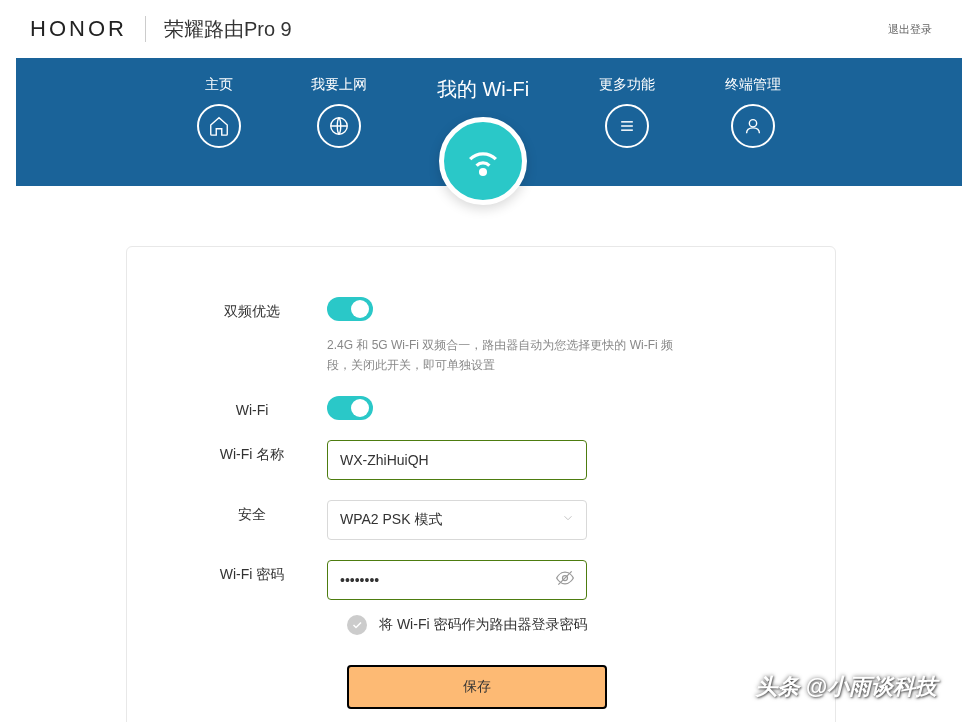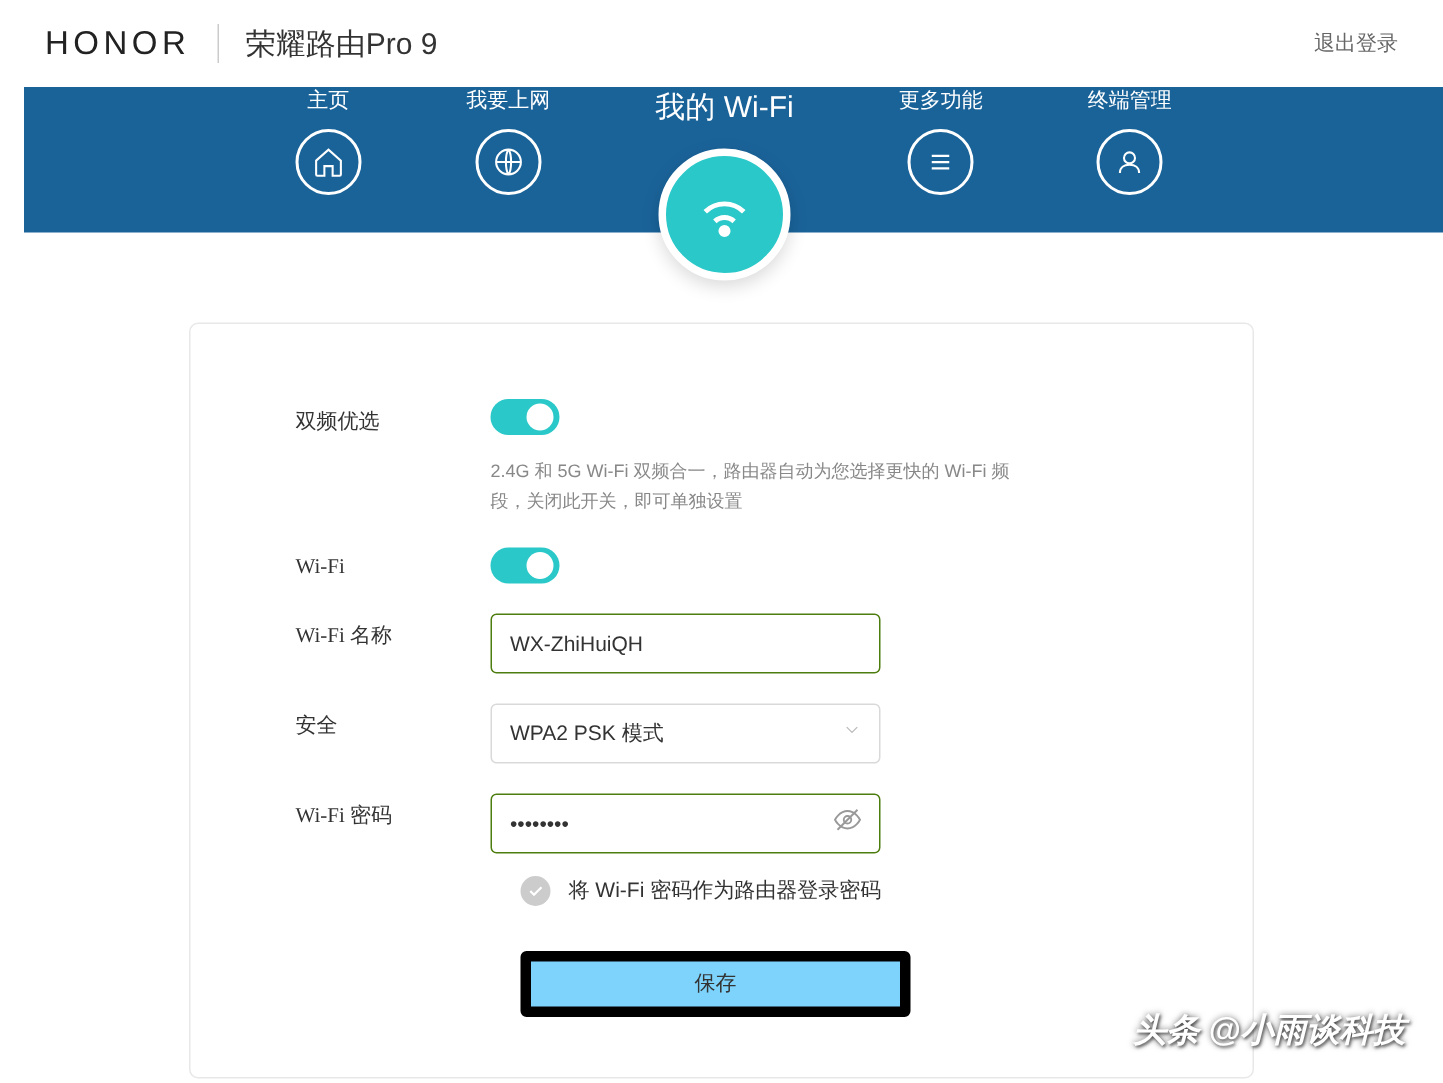--- a/index.html
+++ b/index.html
@@ -37,30 +37,31 @@
       height: 26px;
       background: #ccc;
       margin: 0 18px;
     }
     .product-name {
       font-size: 20px;
       color: #333;
       font-weight: 300;
     }
     .logout {
-      font-size: 14px;
+      font-size: 11px;
       color: #666;
       cursor: pointer;
     }
     .nav-bar {
       background: #1a6399;
-      height: 97px;
+      height: 128px;
       display: flex;
       align-items: flex-start;
       justify-content: center;
+      padding-top: 18px;
       position: relative;
       margin-left: 16px;
     }
     .nav-item {
       display: flex;
       flex-direction: column;
       align-items: center;
       margin: 0 35px;
       color: #fff;
       cursor: pointer;
@@ -106,27 +107,26 @@
       border-radius: 6px;
       padding: 50px 70px 40px 70px;
     }
     .form-row {
       display: flex;
       align-items: flex-start;
       margin-bottom: 20px;
     }
     .form-label {
       width: 130px;
-      text-align: left;
+      text-align: center;
       font-size: 14px;
       color: #333;
       padding-right: 20px;
       padding-top: 6px;
       flex-shrink: 0;
-      font-family: Liberation Serif, serif;
     }
     .form-control-area {
       flex: 1;
       max-width: 270px;
     }
     .toggle {
       width: 46px;
       height: 24px;
       background: #2ac8c8;
       border-radius: 12px;
@@ -217,23 +217,23 @@
       width: 12px;
       height: 12px;
     }
     .checkbox-label {
       font-size: 14px;
       color: #333;
     }
     .save-button {
       width: 260px;
       height: 44px;
-      border: 7px solid #000000;
+      border: 2px solid #000000;
       border-radius: 4px;
-      background: #7dd3fc;
+      background: #fdba74;
       font-size: 14px;
       color: #333;
       cursor: pointer;
       margin-left: 150px;
     }
     .watermark {
       position: absolute;
       bottom: 20px;
       right: 25px;
       font-size: 22px;

